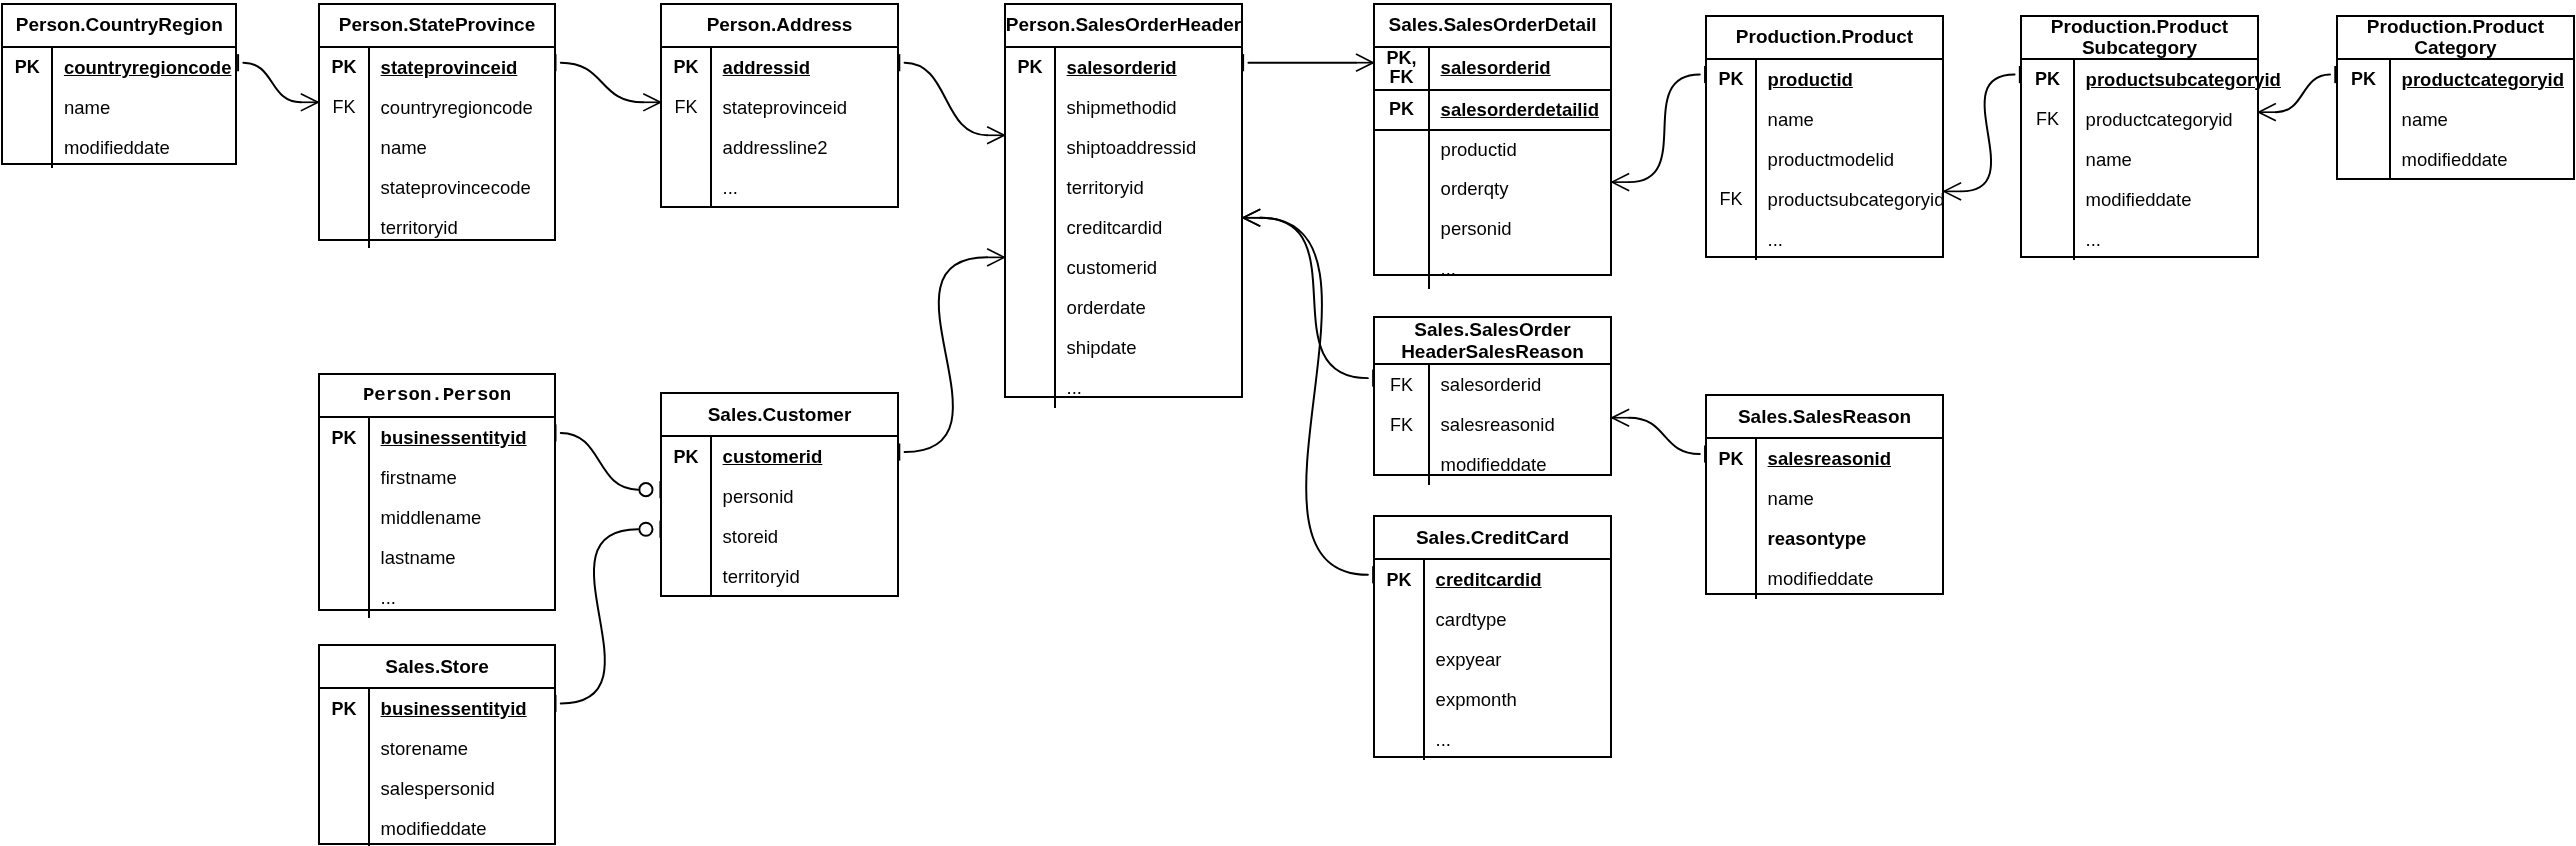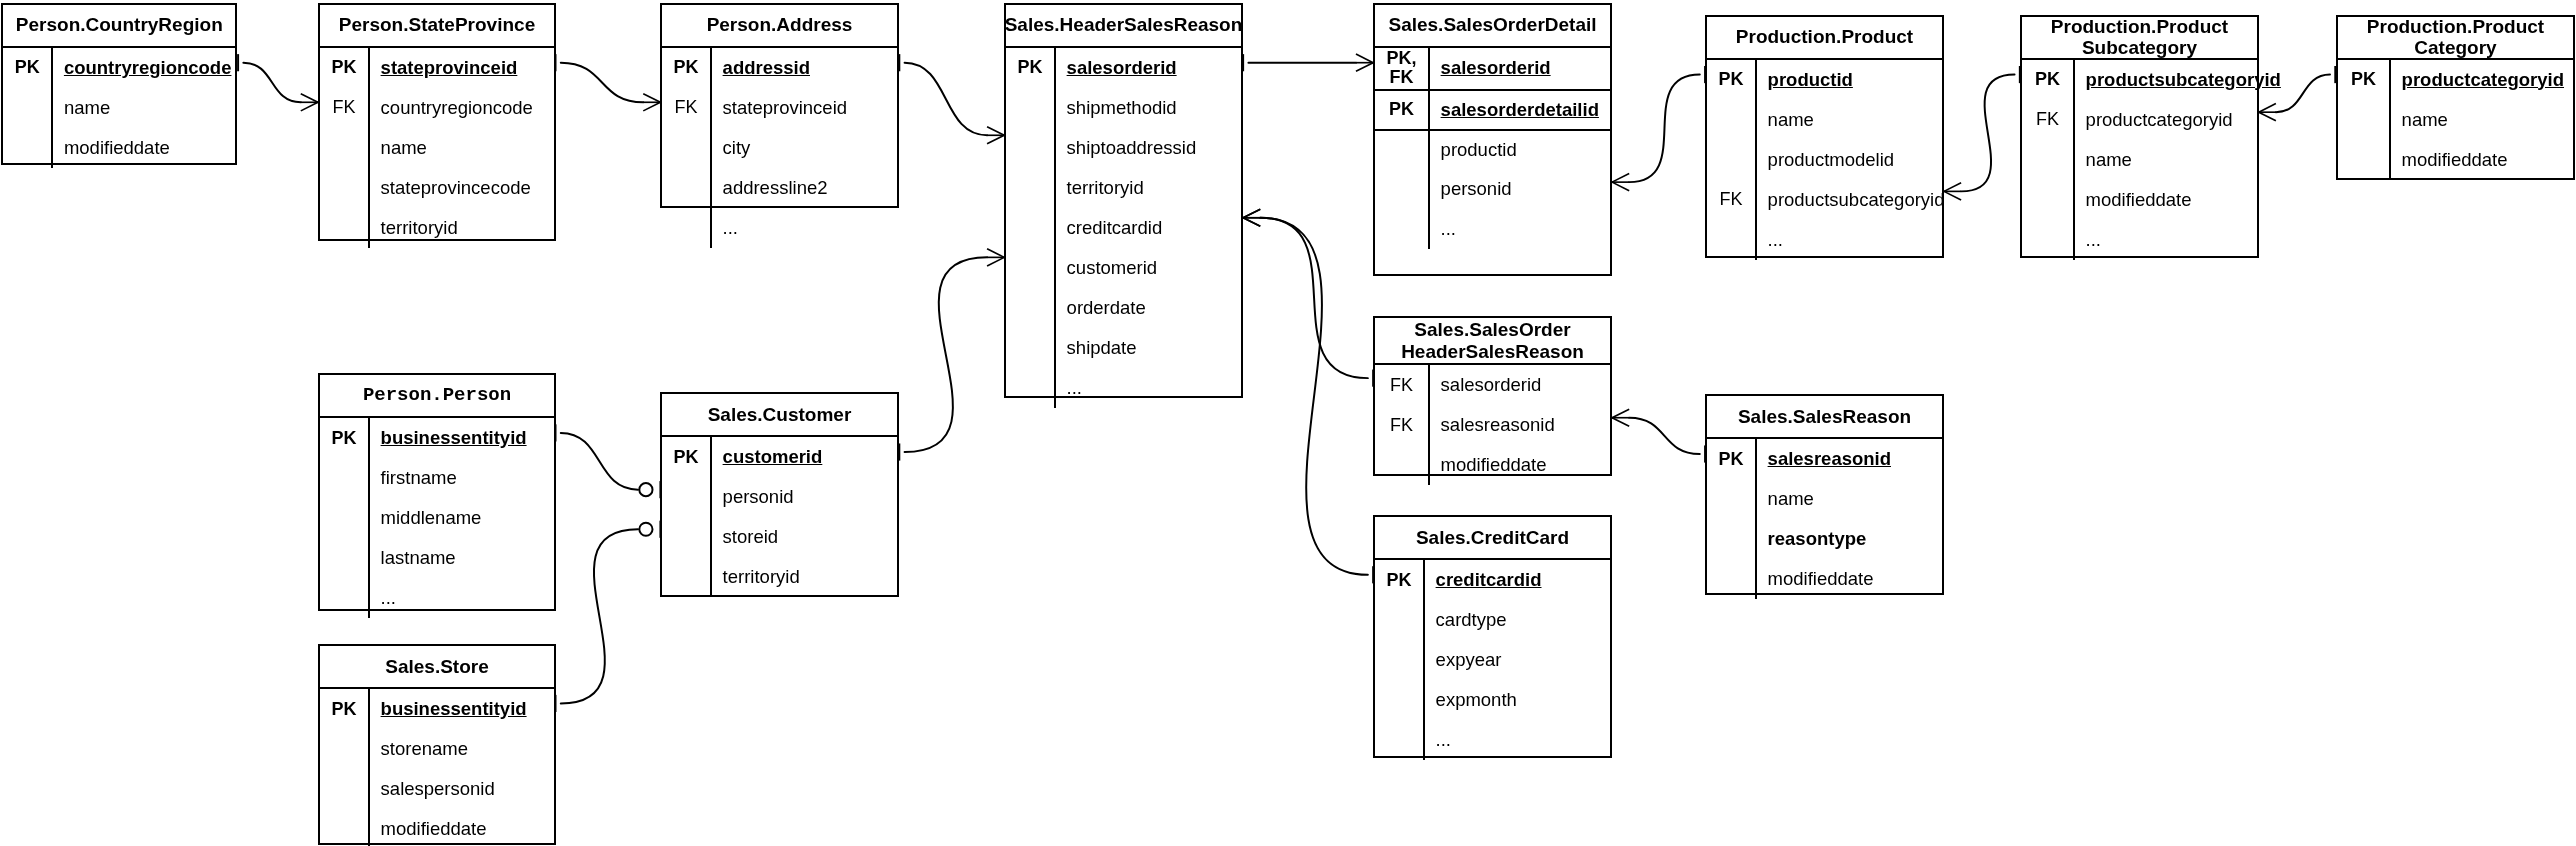--- a/index.html
+++ b/index.html
@@ -190,42 +190,36 @@
           <div class="fcell">
             <span>addressid</span>
           </div>
         </div>
         <div class="erow" style="height: 40px;">
           <div class="kcell" style="flex-basis: 48px;">FK</div>
           <div class="fcell">
             <span>stateprovinceid</span>
           </div>
         </div>
-        <div class="erow" style="height: 40px;">
-          <div class="kcell" style="flex-basis: 48px;"></div>
-          <div class="fcell">
-            <span>city</span>
-          </div>
-        </div>
         <div class="erow" style="height: 40px; text-align: right;">
           <div class="kcell" style="flex-basis: 48px;"></div>
           <div class="fcell">
             <span>addressline2</span>
           </div>
         </div>
         <div class="erow" style="height: 40px;">
           <div class="kcell" style="flex-basis: 48px;"></div>
           <div class="fcell">
             <span>...</span>
           </div>
         </div>
       </div>
     </div>
     <div class="entity" style="left: 1004px; top: 2.6px; width: 239px; height: 395px;">
-      <div class="entity-title" style="height: 41px;">Sales.HeaderSalesReason</div>
+      <div class="entity-title" style="height: 41px;">Person.SalesOrderHeader</div>
       <div class="rowgroup">
         <div class="erow keyrow" style="height: 40px;">
           <div class="kcell" style="flex-basis: 48px;">PK</div>
           <div class="fcell">
             <span>salesorderid</span>
           </div>
         </div>
         <div class="erow" style="height: 40px;">
           <div class="kcell" style="flex-basis: 48px;"></div>
           <div class="fcell">
@@ -289,20 +283,26 @@
         <div class="erow keyrow sep" style="height: 40px;">
           <div class="kcell" style="flex-basis: 53px;">PK</div>
           <div class="fcell">
             <span>salesorderdetailid</span>
           </div>
         </div>
         <div class="erow sep" style="height: 40px;">
           <div class="kcell" style="flex-basis: 53px;"></div>
           <div class="fcell">
             <span>productid</span>
+          </div>
+        </div>
+        <div class="erow" style="height: 40px;">
+          <div class="kcell" style="flex-basis: 53px;"></div>
+          <div class="fcell">
+            <span>orderqty</span>
           </div>
         </div>
         <div class="erow" style="height: 40px;">
           <div class="kcell" style="flex-basis: 53px;"></div>
           <div class="fcell">
             <span>personid</span>
           </div>
         </div>
         <div class="erow" style="height: 40px;">
           <div class="kcell" style="flex-basis: 53px;"></div>

